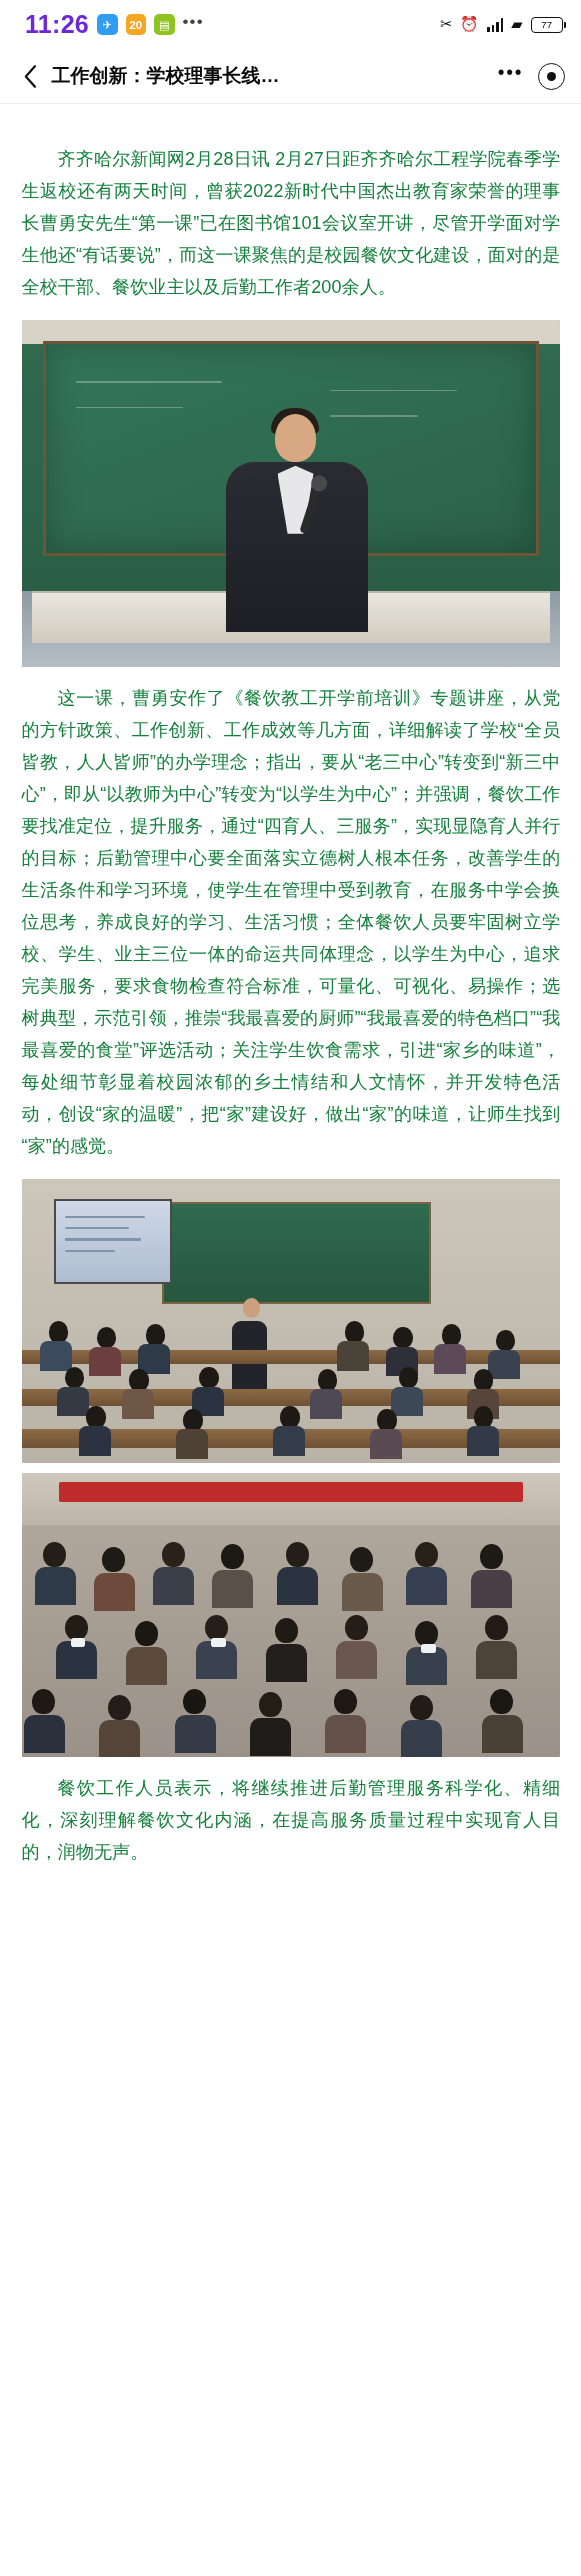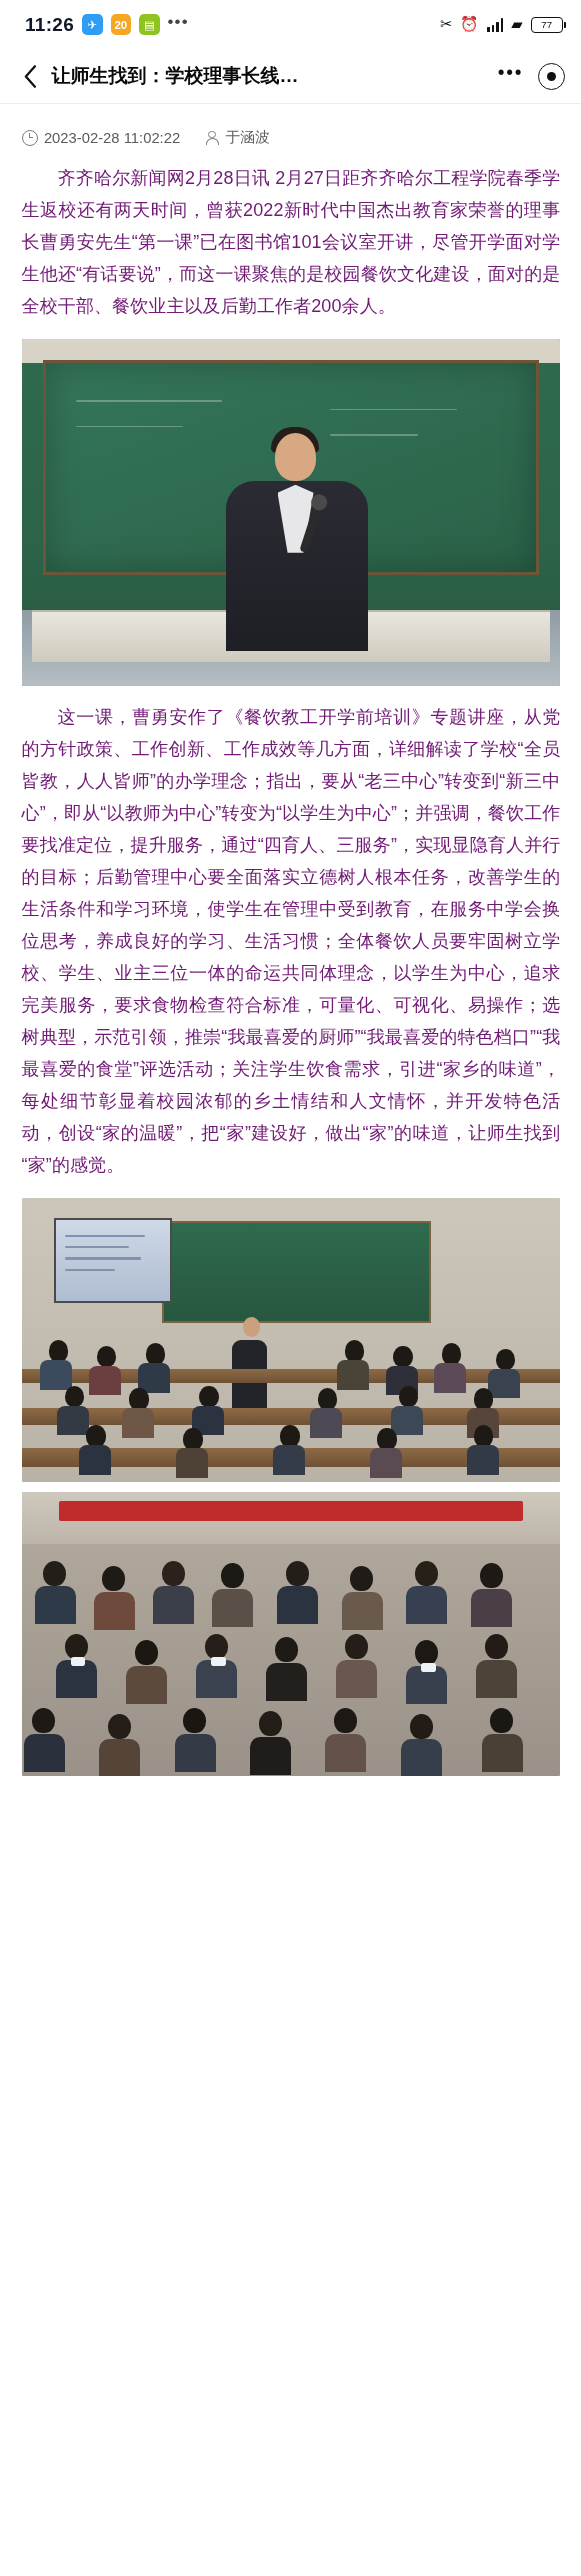--- a/index.html
+++ b/index.html
@@ -24,24 +24,24 @@
     justify-content: space-between;
     padding: 0 19.3px 0 25px;
     background: #ffffff;
   }
   .sb-left {
     display: flex;
     align-items: center;
     gap: 8px;
   }
   .sb-time {
-    font-size: 19px;
+    font-size: 25px;
     font-weight: bold;
     letter-spacing: 0.3px;
-    color: #0f172a;
+    color: #6d28d9;
   }
   .sb-badge {
     width: 20.5px; height: 20.5px;
     border-radius: 5.1px;
     display: flex; align-items: center; justify-content: center;
     font-size: 11.4px; color: #fff; font-weight: bold;
   }
   .sb-badge.blue { background: #2f9df4; }
   .sb-badge.orange { background: #f5a623; border-radius: 5.1px; }
   .sb-badge.green { background: #8fc31f; }
@@ -175,21 +175,21 @@
     content:""; position:absolute; left: 2.3px; top: 8.5px;
     width: 11.4px; height: 6.3px;
     border: 1.1px solid #7d7d7d; border-bottom: none;
     border-radius: 6.3px 6.3px 0 0;
   }
 
   .body-wrap { padding: 0 21.6px; }
   p.para {
     font-size: 18px;
     line-height: 1.78;
-    color: #701a75;
+    color: #15803d;
     text-align: justify;
     text-justify: inter-ideograph;
     margin: 14.8px 0 17px 0;
     text-indent: 2em;
     letter-spacing: 0.1px;
   }
 
   
   .photo {
     width: 100%;
@@ -329,40 +329,30 @@
     <span class="sb-batt">77</span>
   </div>
 </div>
 
 <div class="navbar">
   <div class="nav-back">
     <svg width="14.8" height="25" viewBox="0 0 26 44" aria-hidden="true">
       <polyline points="21,4 5,22 21,40" fill="none" stroke="#111" stroke-width="4" stroke-linecap="round" stroke-linejoin="round"></polyline>
     </svg>
   </div>
-  <div class="nav-title">让师生找到：学校理事长线…</div>
+  <div class="nav-title">工作创新：学校理事长线…</div>
   <div class="nav-actions">
     <span class="nav-more">•••</span>
     <span class="nav-target">
         <span></span>
       </span>
   </div>
 </div>
 
 <div class="article">
-  <div class="meta">
-    <div class="meta-item">
-      <span class="clock-ico"></span>
-      <span>2023-02-28 11:02:22</span>
-    </div>
-    <div class="meta-item">
-      <span class="person-ico"></span>
-      <span>于涵波</span>
-    </div>
-  </div>
 </div>
 
 <div class="body-wrap">
 
   <p class="para">齐齐哈尔新闻网2月28日讯 2月27日距齐齐哈尔工程学院春季学生返校还有两天时间，曾获2022新时代中国杰出教育家荣誉的理事长曹勇安先生“第一课”已在图书馆101会议室开讲，尽管开学面对学生他还“有话要说”，而这一课聚焦的是校园餐饮文化建设，面对的是全校干部、餐饮业主以及后勤工作者200余人。</p>
 
   <div class="photo ph1">
     <div class="bg"></div>
     <div class="ceiling"></div>
     <div class="board">
@@ -487,16 +477,17 @@
     <div class="head" style="left:44%;top:77%;background:#231d18;"></div>
       <div class="torso" style="left:42.4%;top:86%;background:#1f1c1a;"></div>
     <div class="head" style="left:58%;top:76%;background:#1d1814;"></div>
       <div class="torso" style="left:56.4%;top:85%;background:#63514a;"></div>
     <div class="head" style="left:72%;top:78%;background:#221b16;"></div>
       <div class="torso" style="left:70.4%;top:87%;background:#363e4c;"></div>
     <div class="head" style="left:87%;top:76%;background:#1b1713;"></div>
       <div class="torso" style="left:85.4%;top:85%;background:#4a4036;"></div>
   </div>
 
+  <p class="para">餐饮工作人员表示，将继续推进后勤管理服务科学化、精细化，深刻理解餐饮文化内涵，在提高服务质量过程中实现育人目的，润物无声。</p>
 
   <div class="footer-space"></div>
 </div>
 
 
 </body></html>

